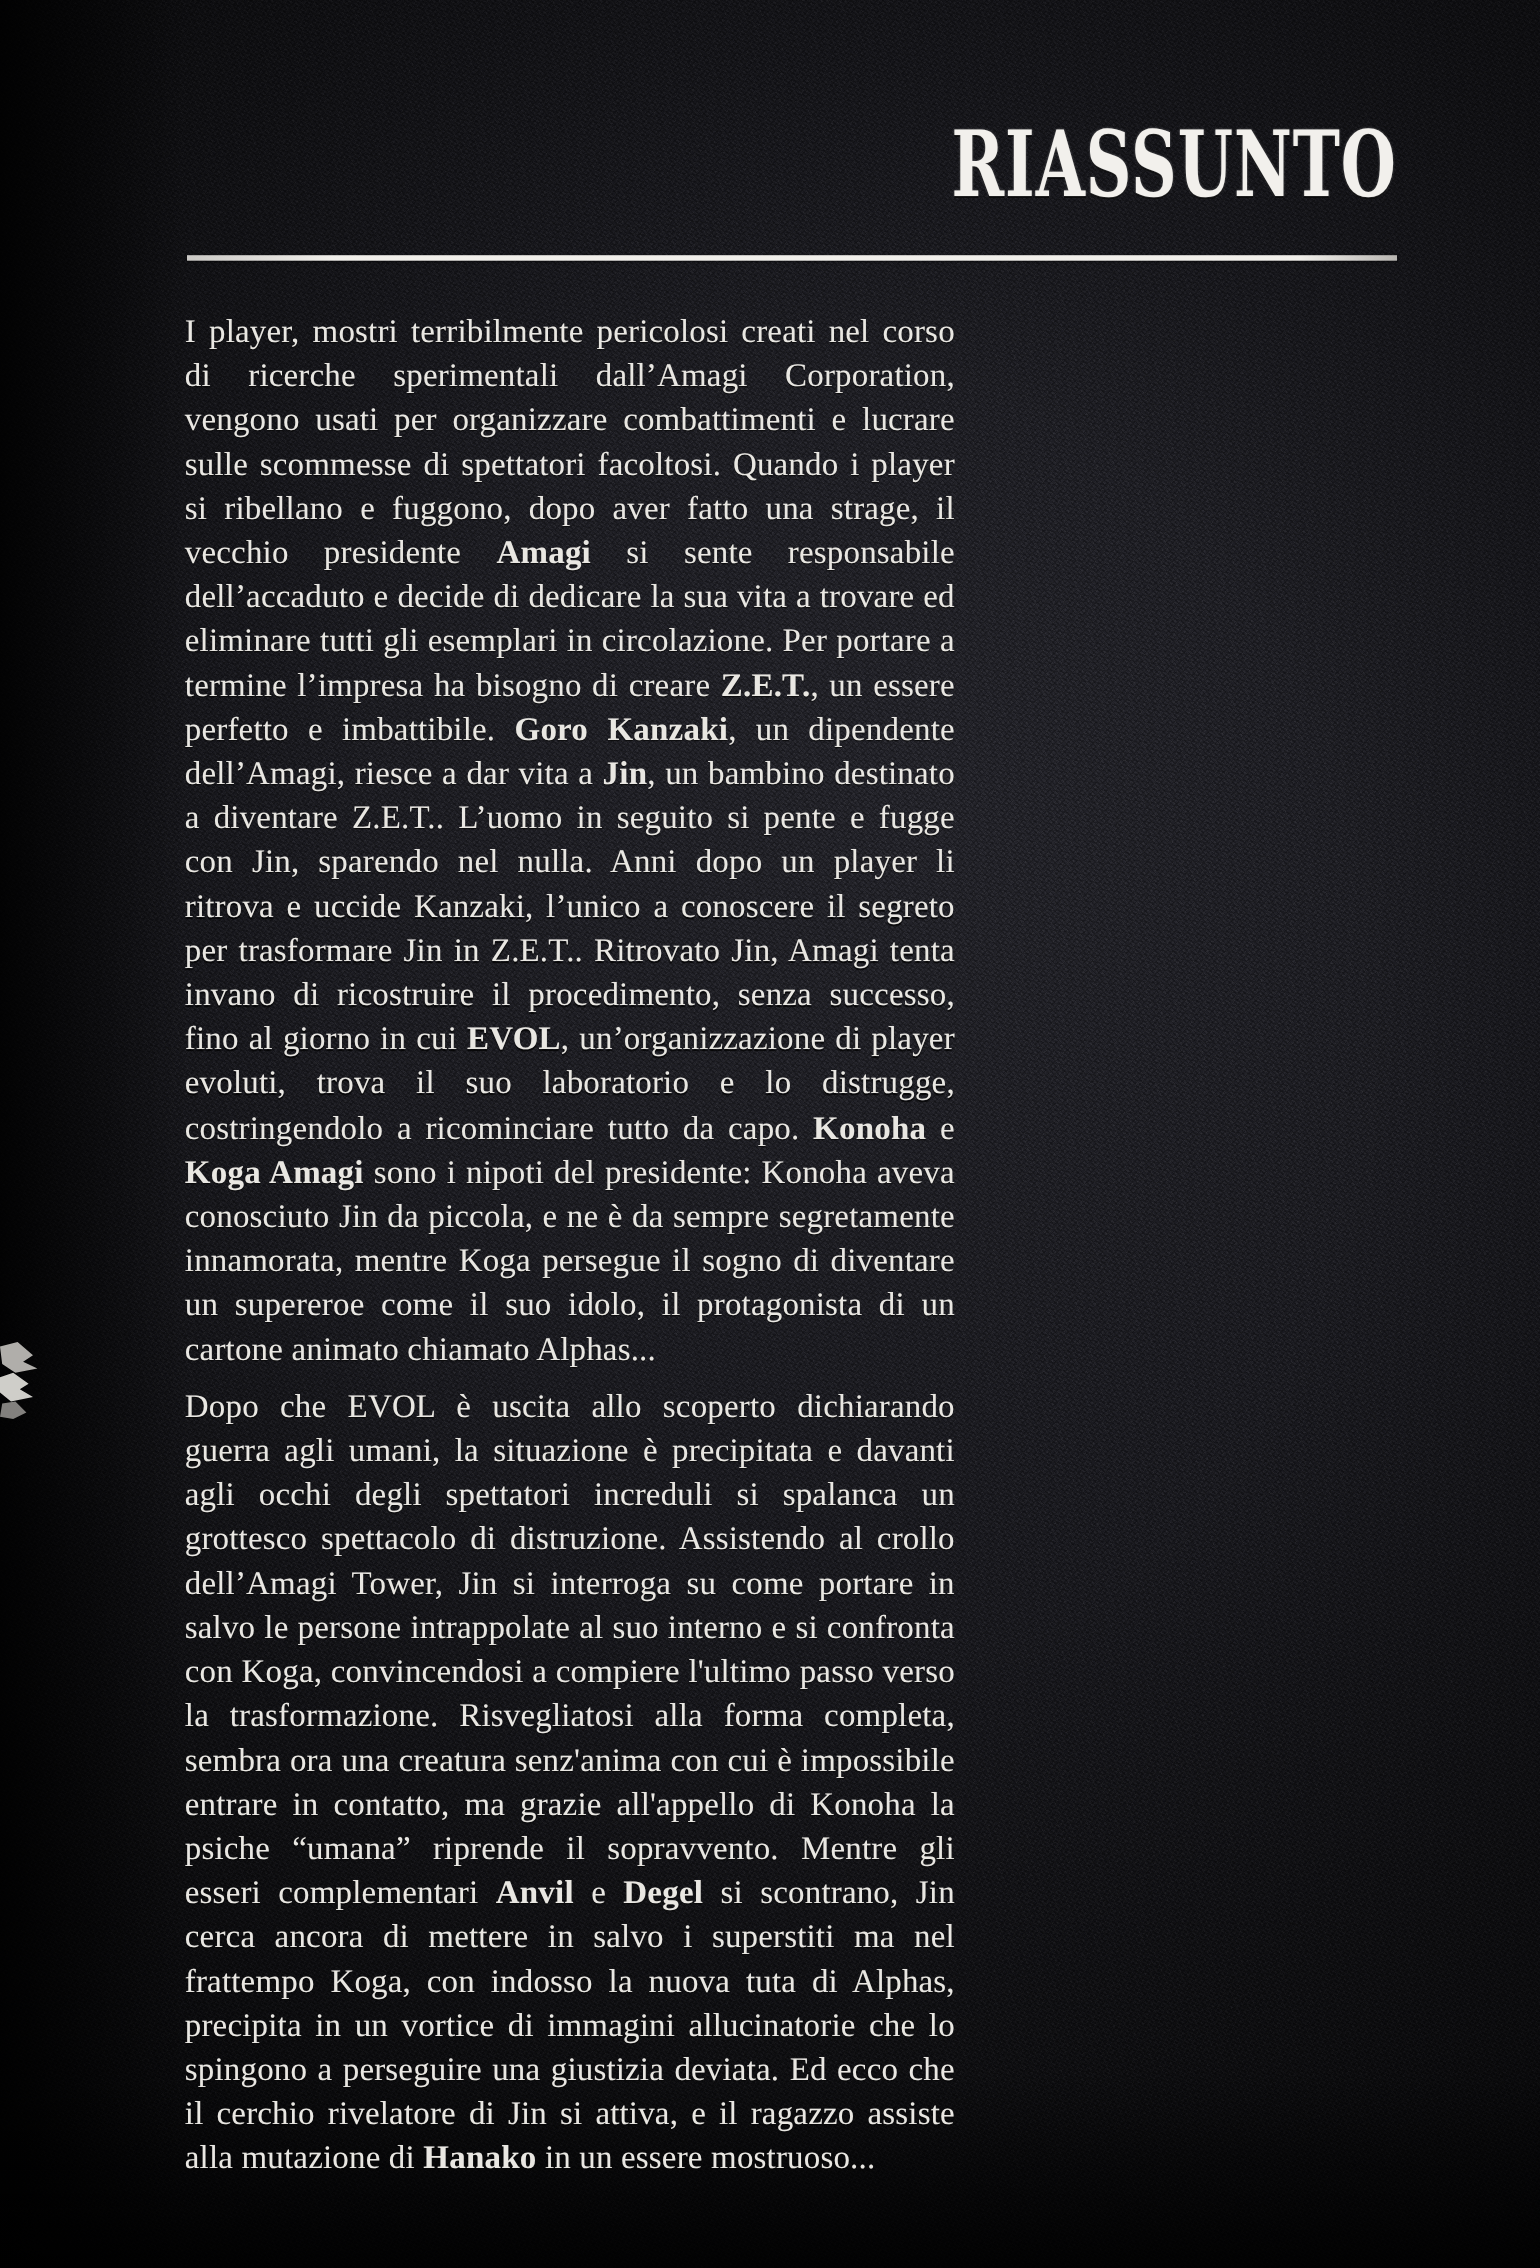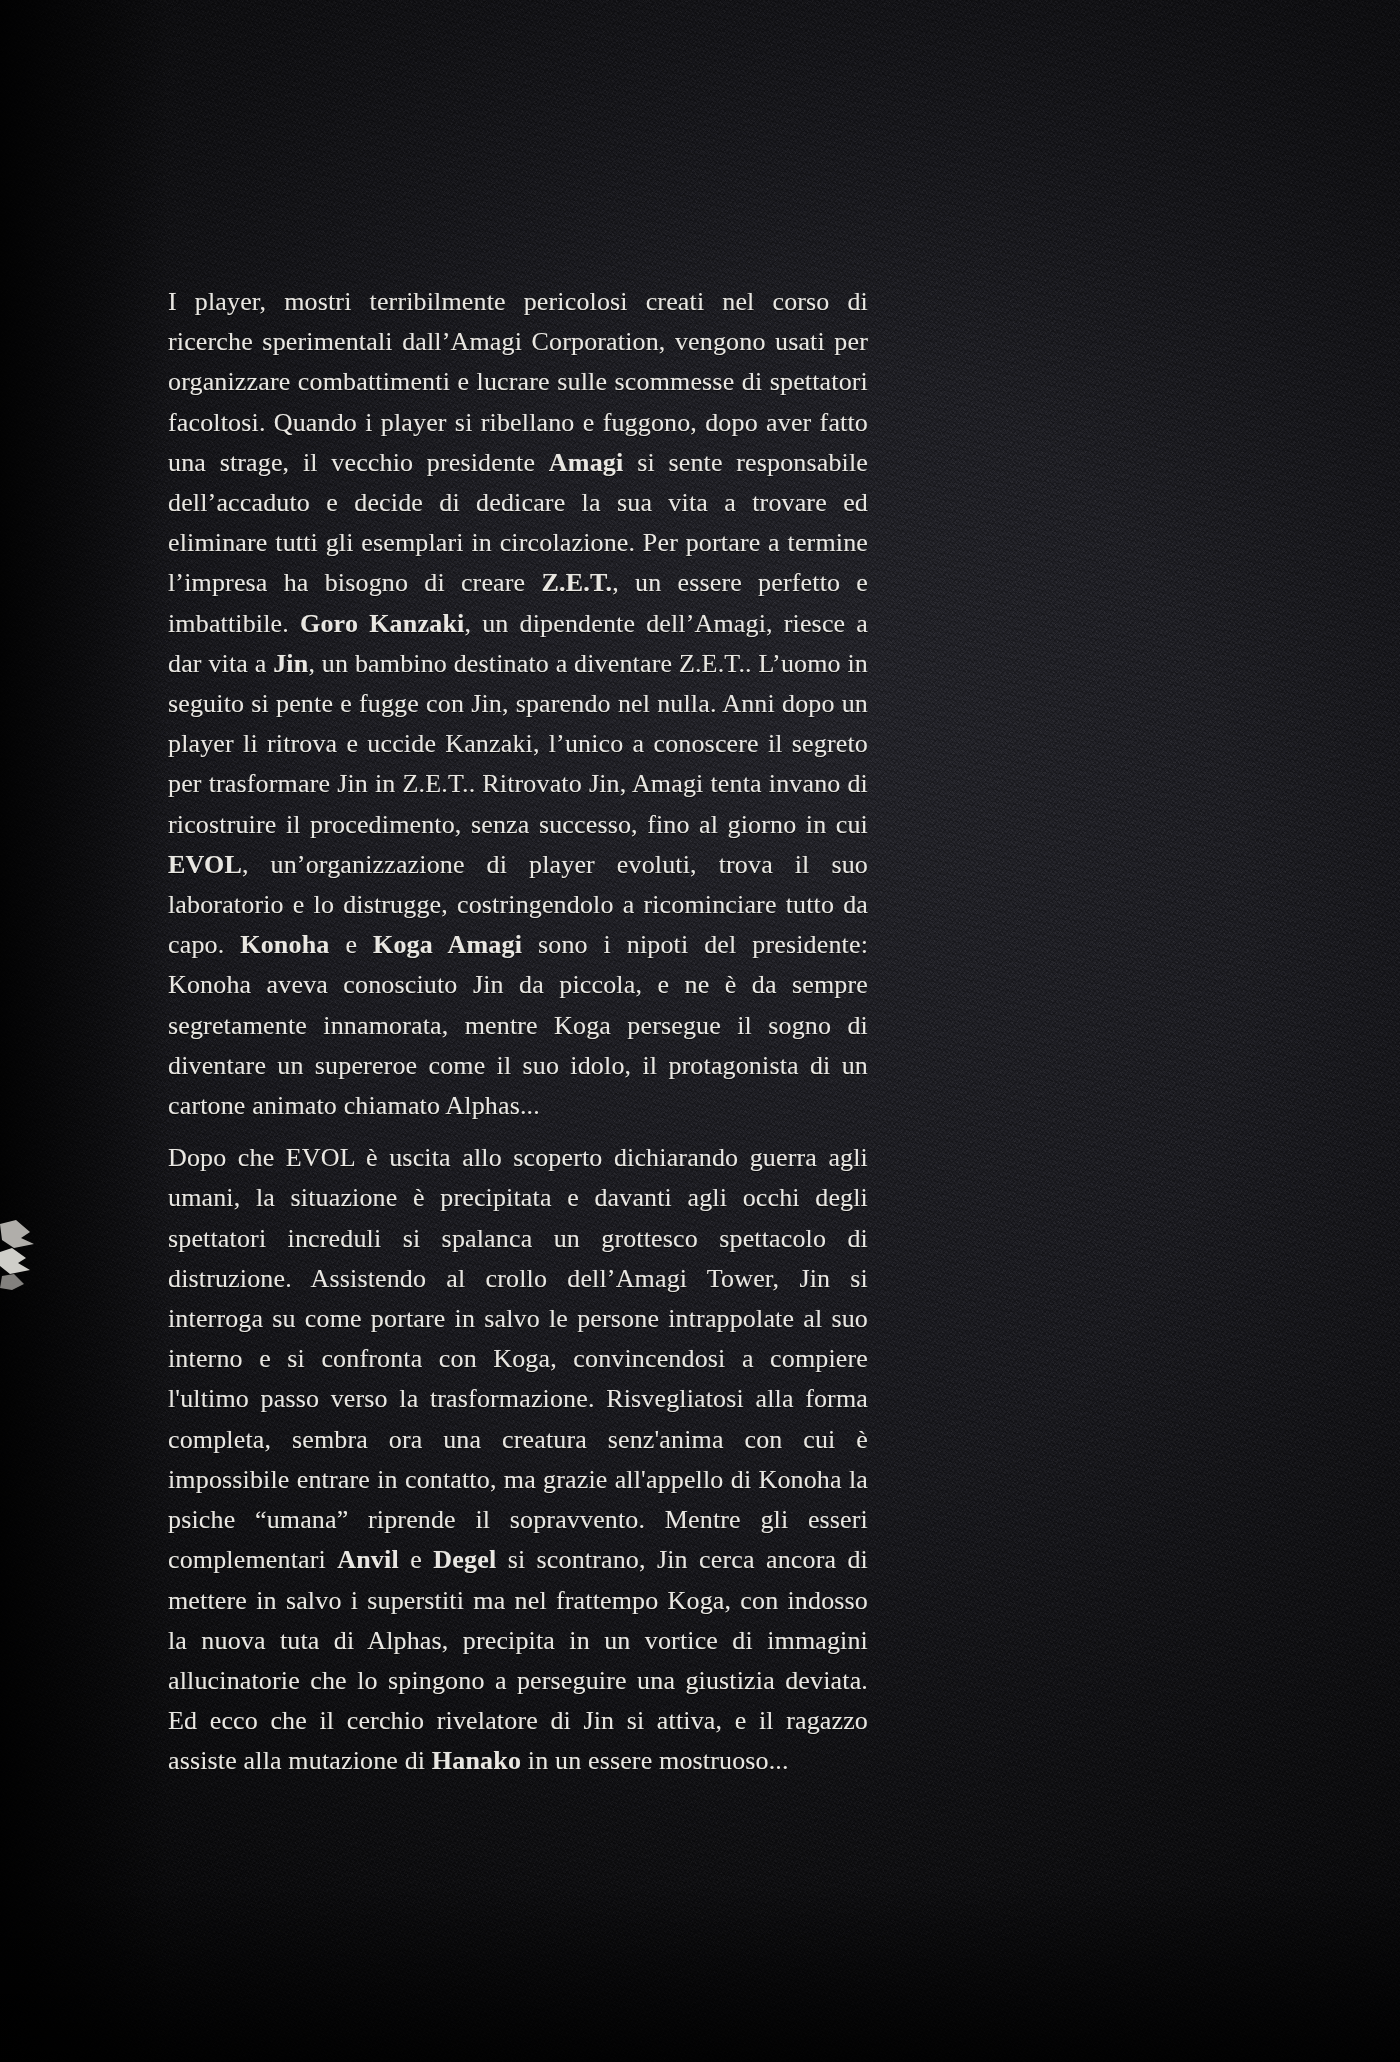--- a/index.html
+++ b/index.html
@@ -117,21 +117,21 @@
   #body-text {
     position: absolute;
     left: 168px;
     top: 282px;
     width: 700px;
   }
   .para {
     margin: 0;
     color: #e9e7e2;
     font-family: "Liberation Serif", serif;
-    font-size: 26px;
+    font-size: 30px;
     line-height: 40.2px;
     text-align: justify;
     text-justify: inter-word;
     letter-spacing: .15px;
     text-shadow:
       0 0 1px rgba(255,255,255,.22),
       0 1px 1px rgba(0,0,0,.85);
   }
   .para + .para { margin-top: 12px; }
   .para b { font-weight: 700; letter-spacing: .2px; }
@@ -146,19 +146,23 @@
   <div class="vignette"></div>
   <div class="edge-dark-left"></div>
   <div class="edge-dark-bottom"></div>
 
   <svg class="tear" viewBox="0 0 62 78">
     <path d="M0 6 L16 2 L30 14 L21 20 L34 26 L14 30 L2 22 Z" fill="#cfcdc8" opacity=".85"></path>
     <path d="M0 34 L12 30 L26 40 L18 45 L30 52 L10 56 L0 48 Z" fill="#e6e4df" opacity=".9"></path>
     <path d="M2 58 L14 56 L24 66 L12 72 L0 70 Z" fill="#b9b7b2" opacity=".7"></path>
   </svg>
 
+  <div id="title-block">
+    <h1 id="page-title">RIASSUNTO</h1>
+    <div id="title-rule"></div>
+  </div>
 
   <div id="body-text">
     <p class="para"><span>I player, mostri terribilmente pericolosi creati nel corso di ricerche sperimentali dall’Amagi Corporation, vengono usati per organizzare combattimenti e lucrare sulle scommesse di spettatori facoltosi. Quando i player si ribellano e fuggono, dopo aver fatto una strage, il vecchio presidente </span><b>Amagi</b><span> si sente responsabile dell’accaduto e decide di dedicare la sua vita a trovare ed eliminare tutti gli esemplari in circolazione. Per portare a termine l’impresa ha bisogno di creare </span><b>Z.E.T.</b><span>, un essere perfetto e imbattibile. </span><b>Goro Kanzaki</b><span>, un dipendente dell’Amagi, riesce a dar vita a </span><b>Jin</b><span>, un bambino destinato a diventare Z.E.T.. L’uomo in seguito si pente e fugge con Jin, sparendo nel nulla. Anni dopo un player li ritrova e uccide Kanzaki, l’unico a conoscere il segreto per trasformare Jin in Z.E.T.. Ritrovato Jin, Amagi tenta invano di ricostruire il procedimento, senza successo, fino al giorno in cui </span><b>EVOL</b><span>, un’organizzazione di player evoluti, trova il suo laboratorio e lo distrugge, costringendolo a ricominciare tutto da capo. </span><b>Konoha</b><span> e </span><b>Koga Amagi</b><span> sono i nipoti del presidente: Konoha aveva conosciuto Jin da piccola, e ne è da sempre segretamente innamorata, mentre Koga persegue il sogno di diventare un supereroe come il suo idolo, il protagonista di un cartone animato chiamato Alphas...</span></p>
     <p class="para"><span>Dopo che EVOL è uscita allo scoperto dichiarando guerra agli umani, la situazione è precipitata e davanti agli occhi degli spettatori increduli si spalanca un grottesco spettacolo di distruzione. Assistendo al crollo dell’Amagi Tower, Jin si interroga su come portare in salvo le persone intrappolate al suo interno e si confronta con Koga, convincendosi a compiere l'ultimo passo verso la trasformazione. Risvegliatosi alla forma completa, sembra ora una creatura senz'anima con cui è impossibile entrare in contatto, ma grazie all'appello di Konoha la psiche “umana” riprende il sopravvento. Mentre gli esseri complementari </span><b>Anvil</b><span> e </span><b>Degel</b><span> si scontrano, Jin cerca ancora di mettere in salvo i superstiti ma nel frattempo Koga, con indosso la nuova tuta di Alphas, precipita in un vortice di immagini allucinatorie che lo spingono a perseguire una giustizia deviata. Ed ecco che il cerchio rivelatore di Jin si attiva, e il ragazzo assiste alla mutazione di </span><b>Hanako</b><span> in un essere mostruoso...</span></p>
   </div>
 
 </div>
 
 </body></html>

